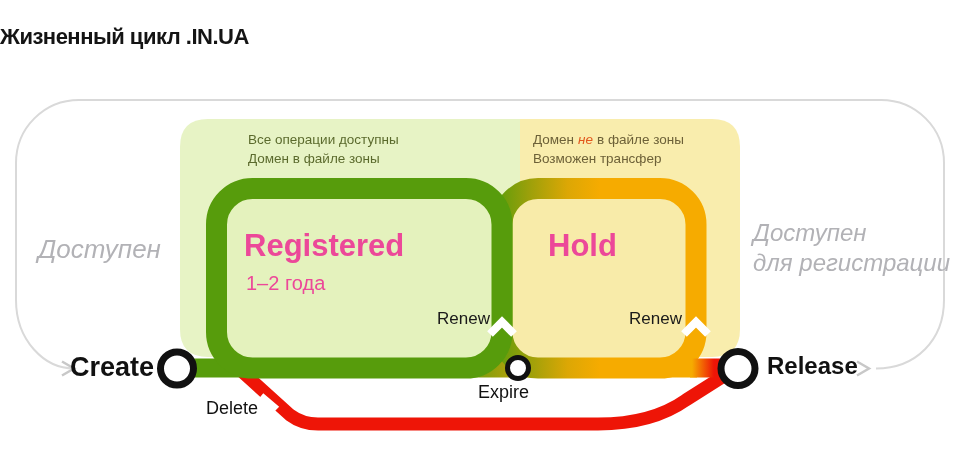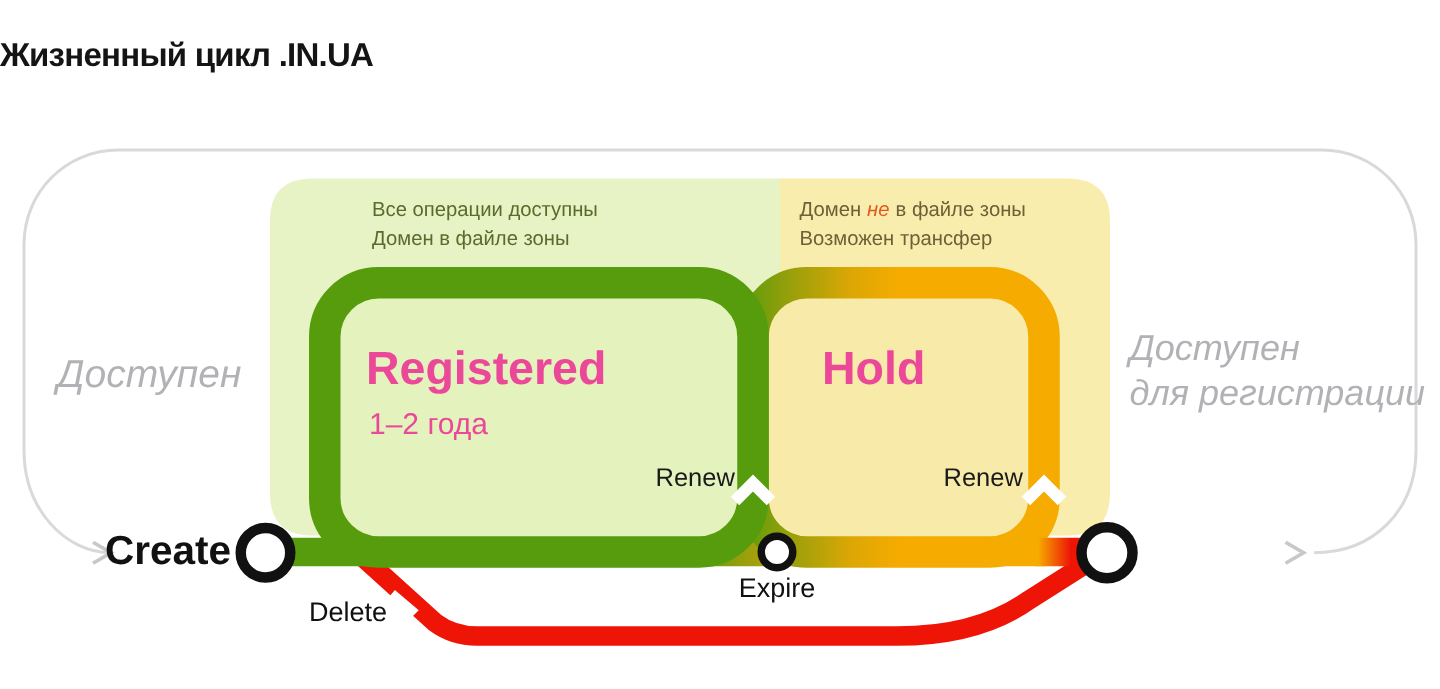--- a/index.html
+++ b/index.html
@@ -19,21 +19,21 @@
   .state-hold{left:536px;top:228px;margin-left:12px;}
   .duration{font-size:20px;color:#ec4899;}
   .duration-registered{left:246px;top:272px;}
   .duration-hold{left:541px;top:272px;}
   .renew{font-size:17px;color:#1a1a1a;text-align:center;}
   .renew-green{left:437px;top:309px;}
   .renew-orange{left:629px;top:309px;}
   .event{color:#111;}
   .event-create{left:58px;top:352px;width:96px;text-align:right;font-size:27px;font-weight:bold;}
   .event-release{left:767px;top:352px;font-size:24px;font-weight:bold;}
-  .event-expire{left:478px;top:382px;width:80px;text-align:center;font-size:18px;}
+  .event-expire{left:478px;top:382px;width:80px;font-size:18px;}
   .event-delete{left:206px;top:398px;font-size:18px;}
   .avail{font-style:italic;color:#b2b2b6;}
   .avail-left{left:38px;top:234px;font-size:26px;}
   .avail-right{left:753px;top:218px;font-size:24px;line-height:30px;}
 </style>
 </head>
 <body>
 
 <div id="stage">
 
@@ -97,20 +97,21 @@
 
   <div class="txt state state-registered">Registered</div>
   <div class="txt duration duration-registered">1–2 года</div>
   <div class="txt renew renew-green">Renew</div>
 
   <div class="txt state state-hold">Hold</div>
   <div class="txt renew renew-orange">Renew</div>
 
   <div class="txt event event-create">Create</div>
   <div class="txt event event-expire">Expire</div>
+  <div class="txt event event-release">Release</div>
   <div class="txt event event-delete">Delete</div>
 
   <div class="txt avail avail-left">Доступен</div>
   <div class="txt avail avail-right">
     <div>Доступен</div>
     <div>для регистрации</div>
   </div>
 
 </div>
 

